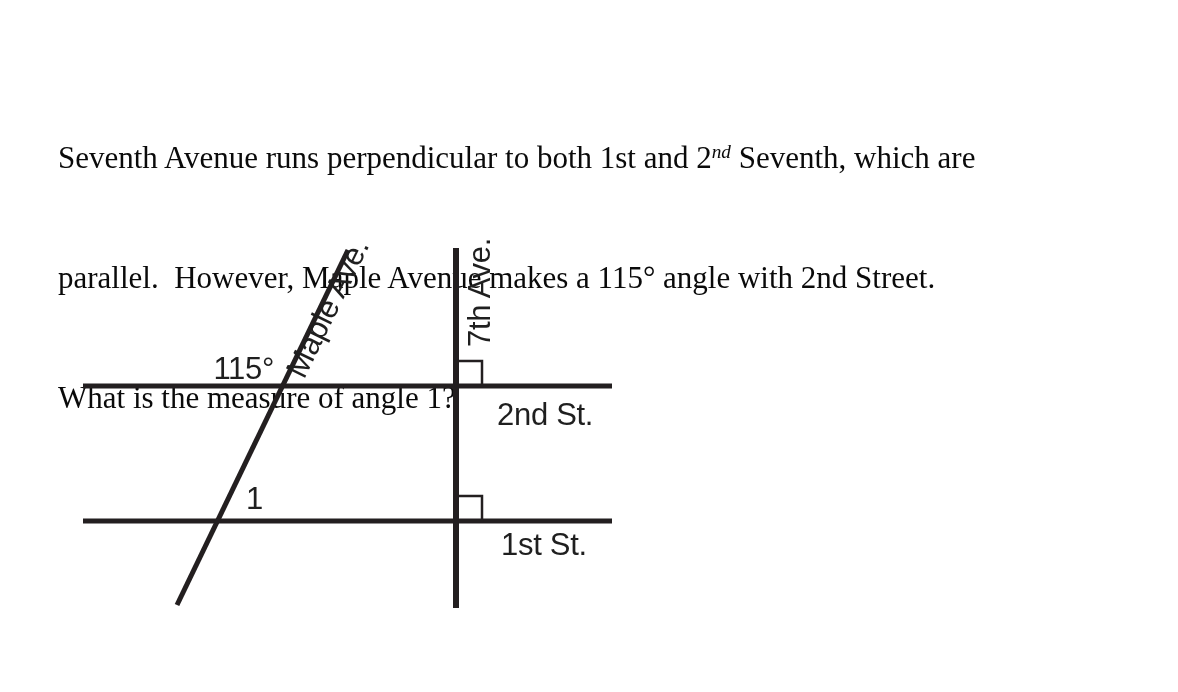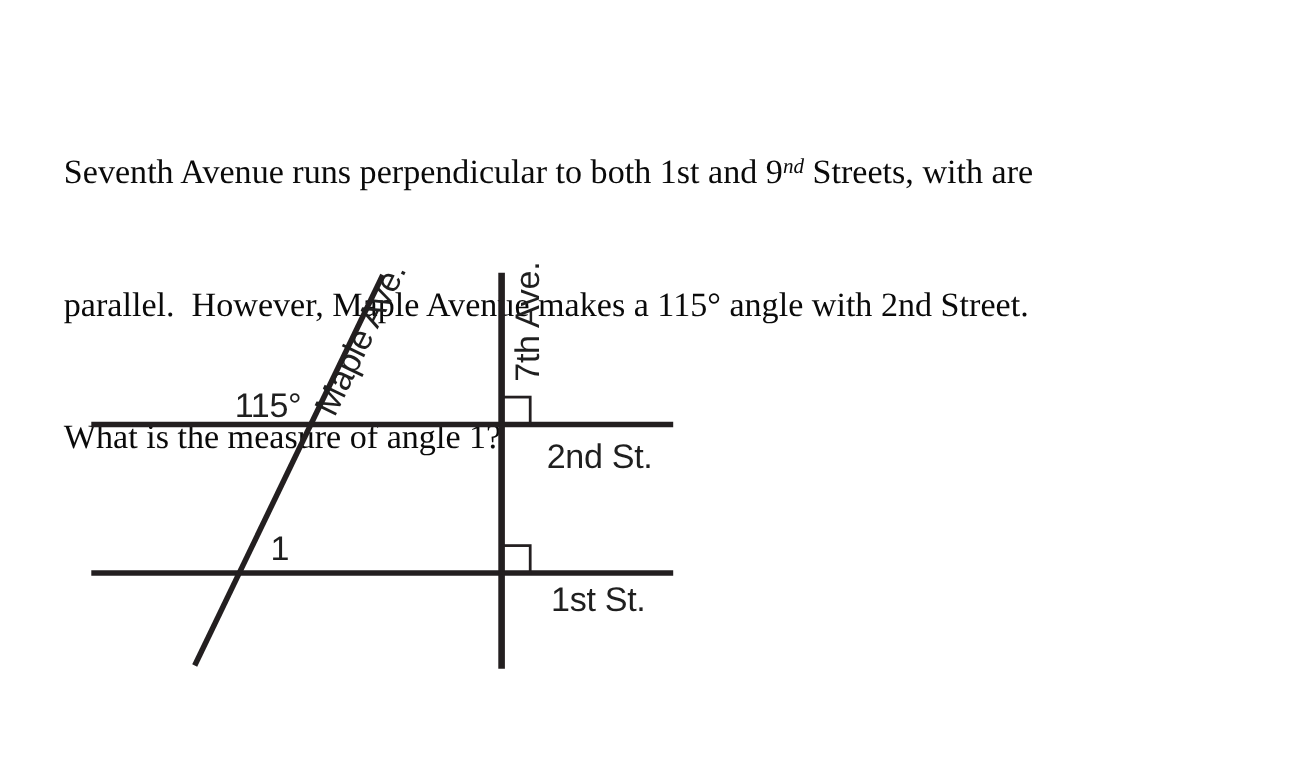--- a/index.html
+++ b/index.html
@@ -46,21 +46,21 @@
     font-size: 31px;
     letter-spacing: -0.3px;
   }
 </style>
 </head>
 <body>
 
 <div class="page">
 
   <div class="problem-text">
-    <span class="problem-line"><span>Seventh Avenue runs perpendicular to both 1st and 9</span><span class="sup">nd</span><span> Streets, with are</span></span>
+    <span class="problem-line"><span>Seventh Avenue runs perpendicular to both 1st and 2</span><span class="sup">nd</span><span> Seventh, which are</span></span>
     <span class="problem-line">parallel.  However, Maple Avenue makes a 115° angle with 2nd Street.</span>
     <span class="problem-line">What is the measure of angle 1?</span>
   </div>
 
   <svg class="diagram-svg" viewBox="0 0 1178 692">
 
     <line x1="83" y1="386" x2="612" y2="386" stroke-width="5" stroke="#231f20"></line>
 
     <line x1="83" y1="521" x2="612" y2="521" stroke-width="5" stroke="#231f20"></line>
 

